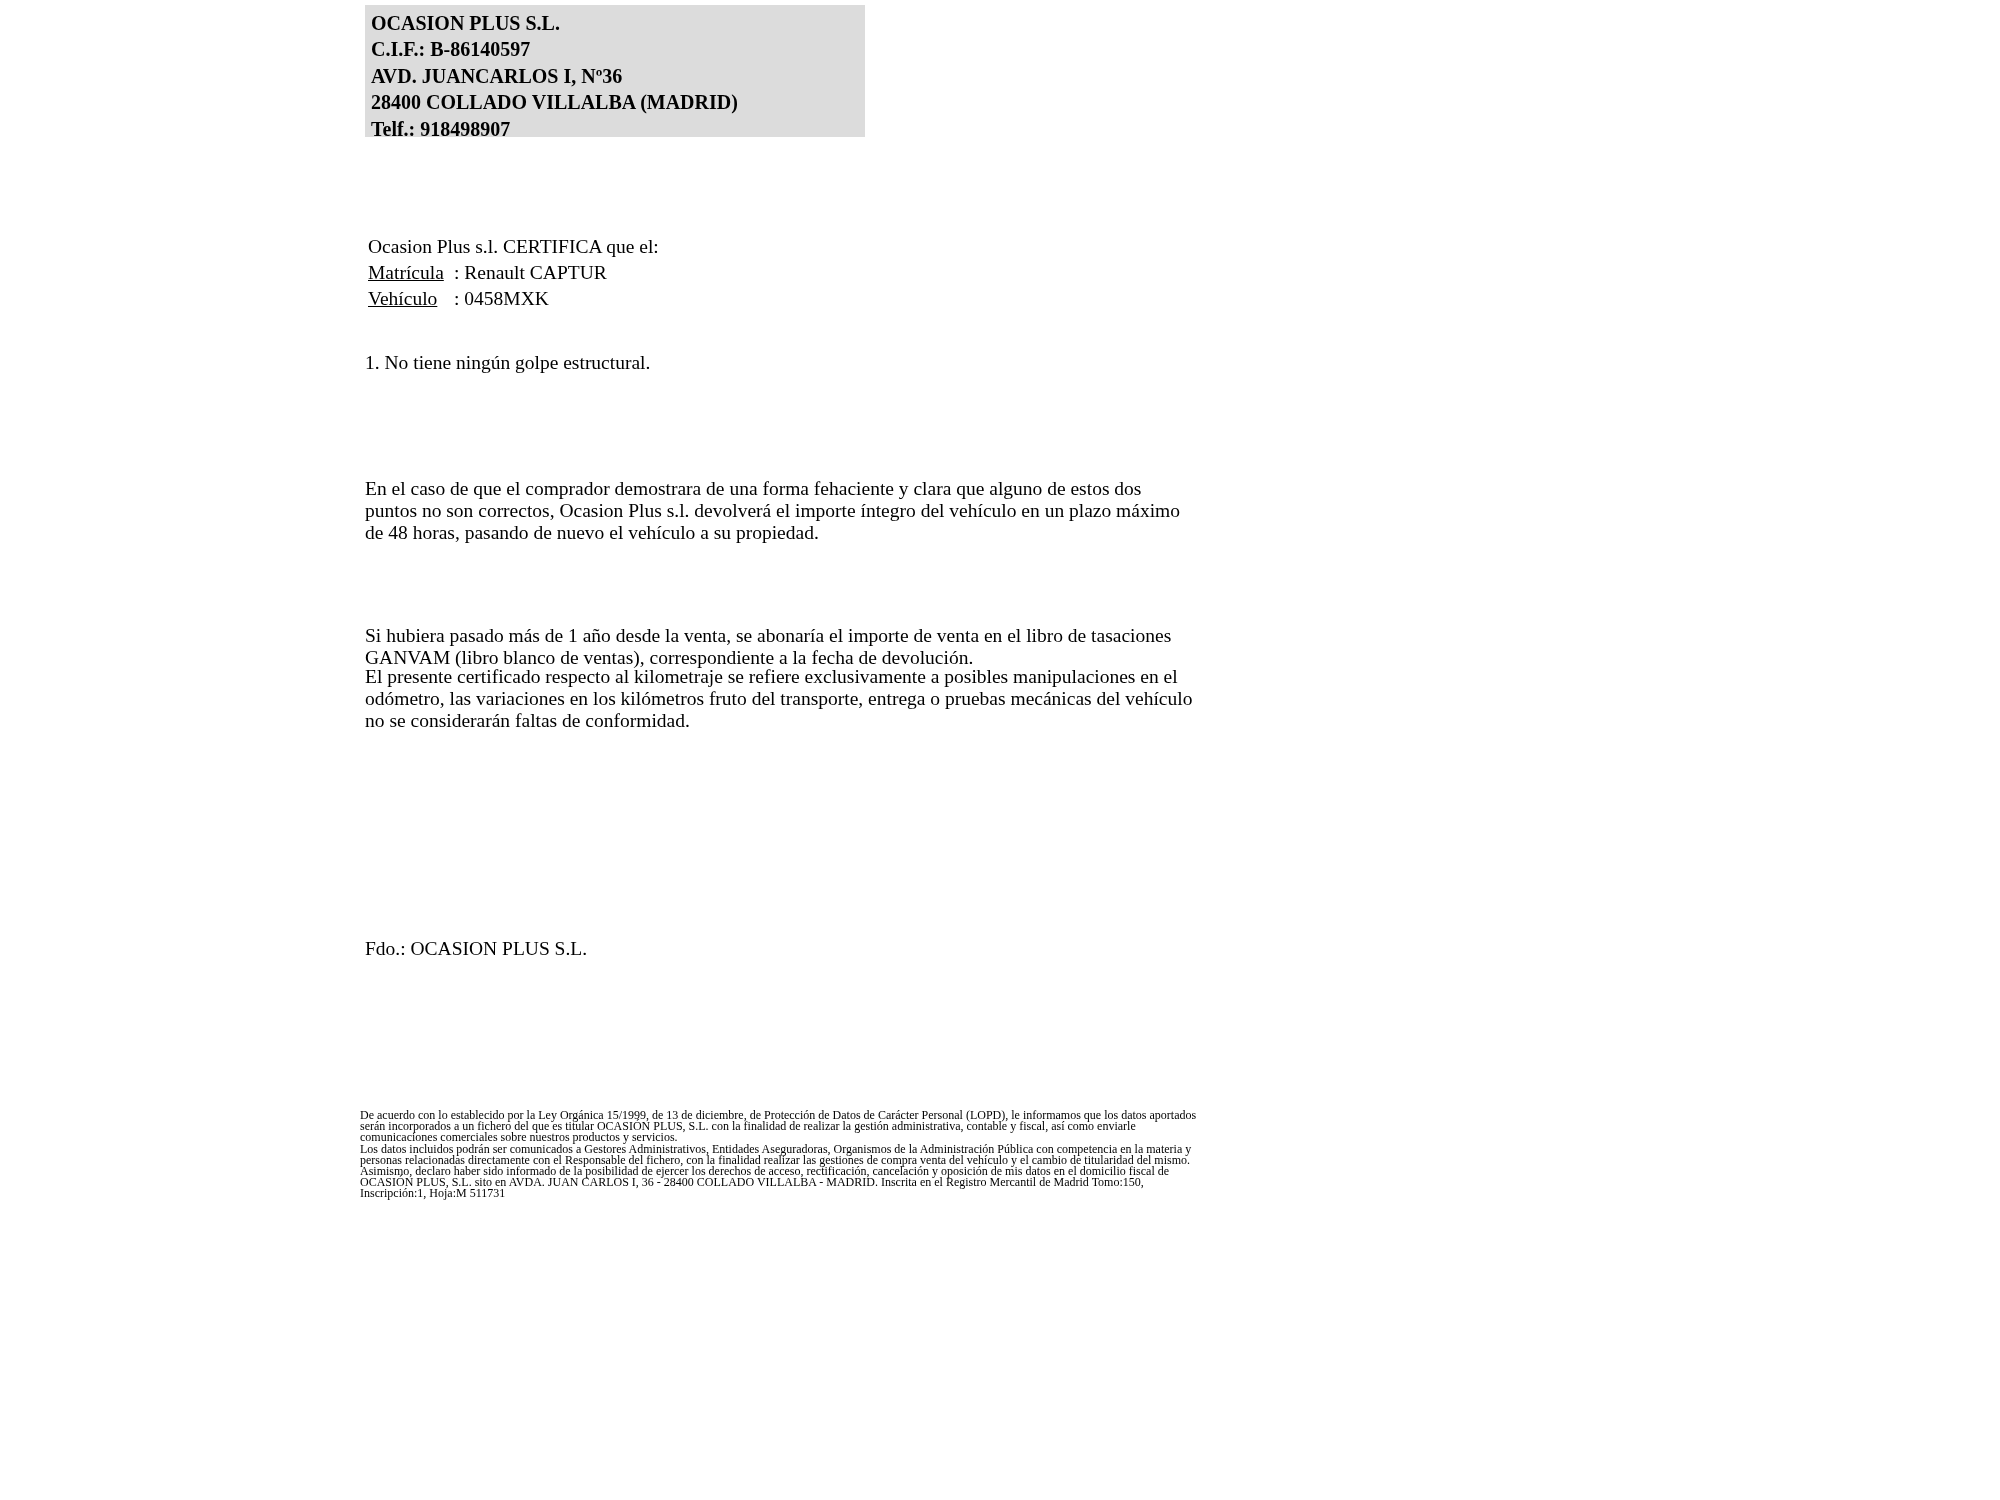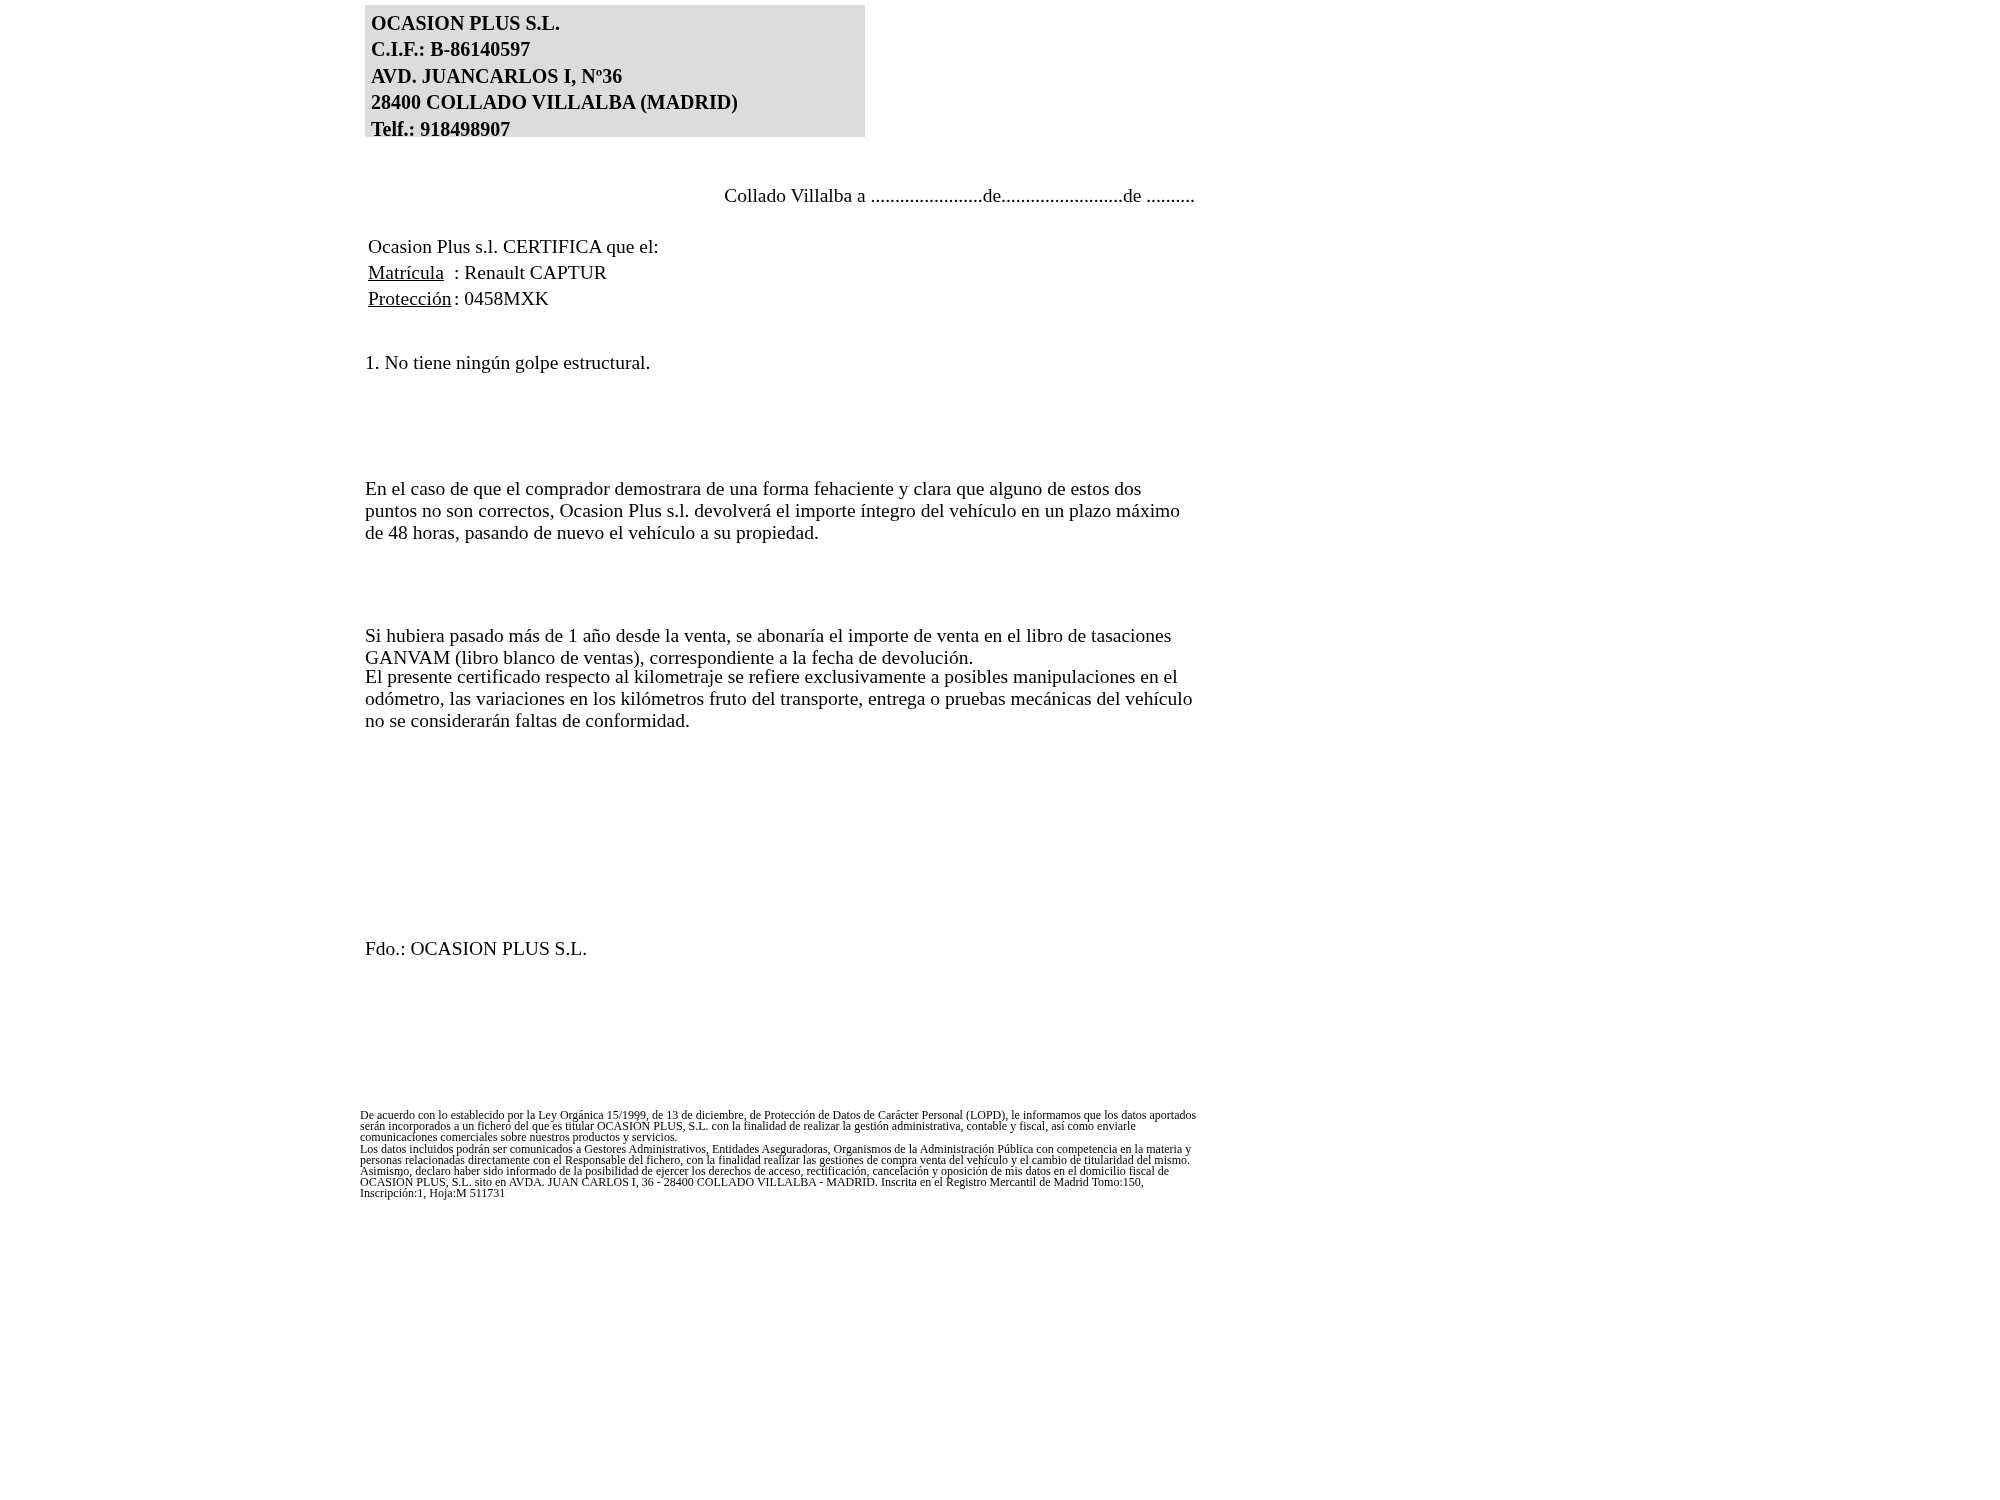--- a/index.html
+++ b/index.html
@@ -77,29 +77,28 @@
 <div class="page">
 
   <div class="header-box">
     <div>OCASION PLUS S.L.</div>
     <div>C.I.F.: B-86140597</div>
     <div>AVD. JUANCARLOS I, Nº36</div>
     <div>28400 COLLADO VILLALBA (MADRID)</div>
     <div>Telf.: 918498907</div>
   </div>
 
-  <div class="date-line">Collado Villalba a .......................de.........................de ..........</div>
 
   <div class="certifica-block">
     <div>Ocasion Plus s.l. CERTIFICA que el:</div>
     <div class="field-row">
       <span class="label">Matrícula</span><span>: Renault CAPTUR</span>
     </div>
     <div class="field-row">
-      <span class="label">Protección</span><span>: 0458MXK</span>
+      <span class="label">Vehículo</span><span>: 0458MXK</span>
     </div>
   </div>
 
   <div class="point-1">1. No tiene ningún golpe estructural.</div>
 
   <div class="para para-1">En el caso de que el comprador demostrara de una forma fehaciente y clara que alguno de estos dos puntos no son correctos, Ocasion Plus s.l. devolverá el importe íntegro del vehículo en un plazo máximo de 48 horas, pasando de nuevo el vehículo a su propiedad.</div>
   <div class="para para-3">Si hubiera pasado más de 1 año desde la venta, se abonaría el importe de venta en el libro de tasaciones GANVAM (libro blanco de ventas), correspondiente a la fecha de devolución.</div>
   <div class="para para-4">El presente certificado respecto al kilometraje se refiere exclusivamente a posibles manipulaciones en el odómetro, las variaciones en los kilómetros fruto del transporte, entrega o pruebas mecánicas del vehículo no se considerarán faltas de conformidad.</div>
 
   <div class="signature">Fdo.: OCASION PLUS S.L.</div>

